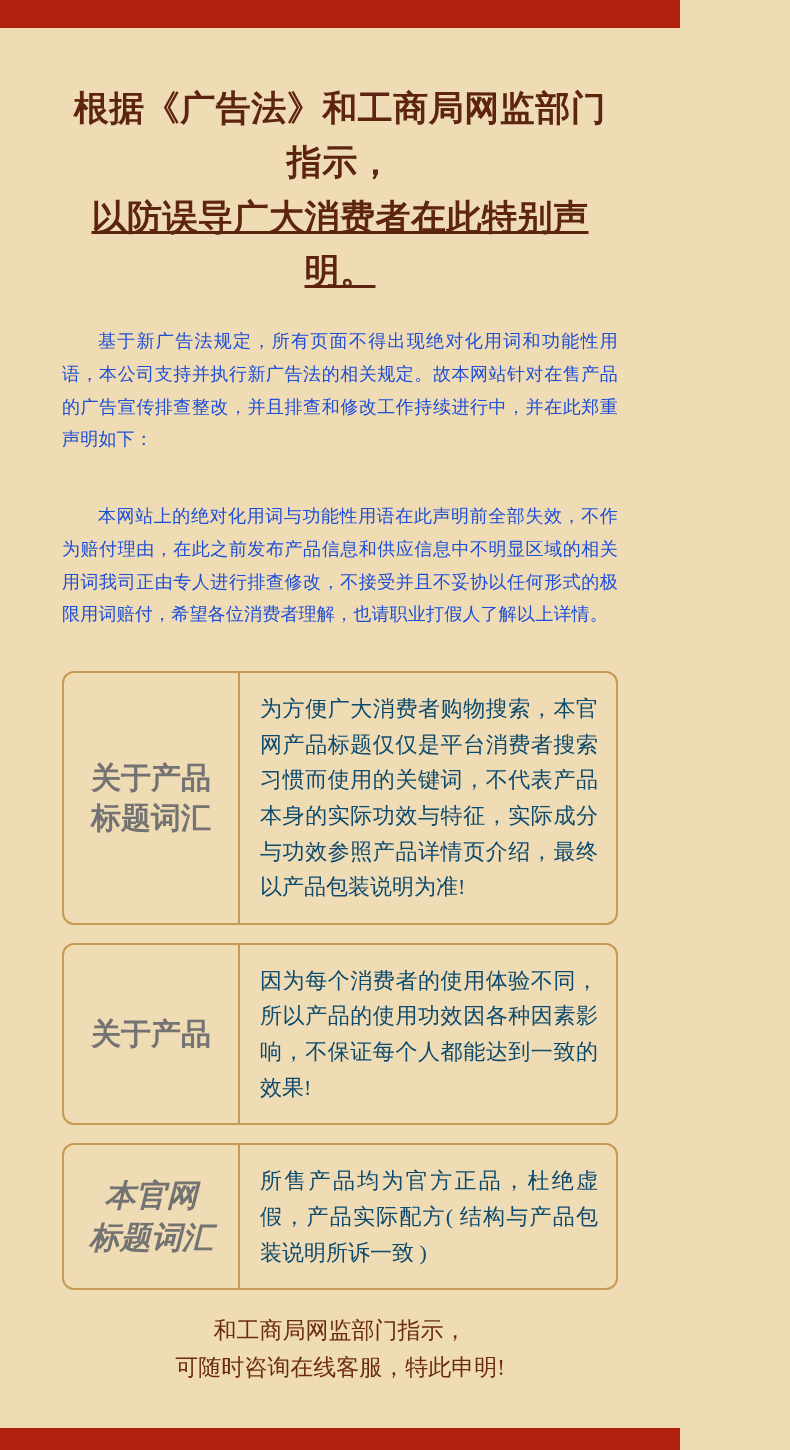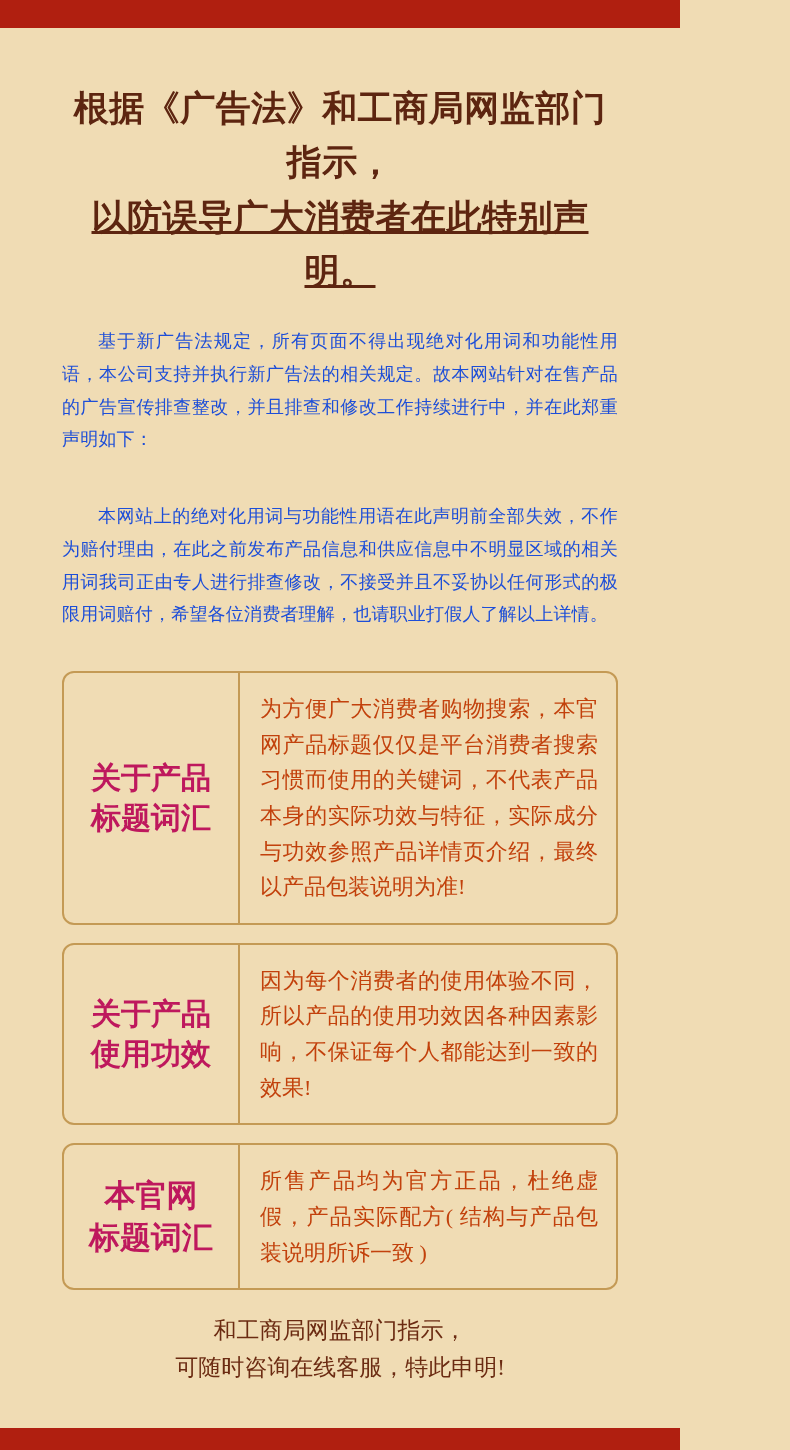--- a/index.html
+++ b/index.html
@@ -81,41 +81,41 @@
   }
   .card-title {
     flex: 0 0 auto;
     width: 176px;
     display: flex;
     flex-direction: column;
     align-items: center;
     justify-content: center;
     font-size: 30px;
     font-weight: bold;
-    color: #be185d;
+    color: #737373;
     line-height: 1.34;
     padding: 16px 6px;
     box-sizing: border-box;
     border-right: 2px solid #c49a55;
     text-align: center;
   }
   .card-title span { display: block; white-space: nowrap; }
   .card-body {
     flex: 1 1 auto;
     padding: 18px 18px 18px 20px;
     font-size: 22px;
     line-height: 1.62;
-    color: #c2410c;
+    color: #0c4a6e;
     text-align: justify;
     text-justify: inter-ideograph;
     box-sizing: border-box;
     display: flex;
     align-items: center;
   }
-  .card-3 .card-title { font-size: 31px; }
+  .card-3 .card-title { font-size: 31px; font-style: italic; }
   .footer {
     text-align: center;
     font-size: 23px;
     line-height: 1.62;
     color: #6b2b12;
     margin-top: 22px;
   }
   .footer div { display: block; }
 </style>
 </head>
@@ -141,21 +141,20 @@
         <div class="card-title">
           <span>关于产品</span>
           <span>标题词汇</span>
         </div>
         <div class="card-body">为方便广大消费者购物搜索，本官网产品标题仅仅是平台消费者搜索习惯而使用的关键词，不代表产品本身的实际功效与特征，实际成分与功效参照产品详情页介绍，最终以产品包装说明为准!</div>
       </div>
 
       <div class="card card-2">
         <div class="card-title">
           <span>关于产品</span>
-          <span>使用功效</span>
         </div>
         <div class="card-body">因为每个消费者的使用体验不同，所以产品的使用功效因各种因素影响，不保证每个人都能达到一致的效果!</div>
       </div>
 
       <div class="card card-3">
         <div class="card-title">
           <span>本官网</span>
           <span>标题词汇</span>
         </div>
         <div class="card-body">所售产品均为官方正品，杜绝虚假，产品实际配方( 结构与产品包装说明所诉一致 )</div>

